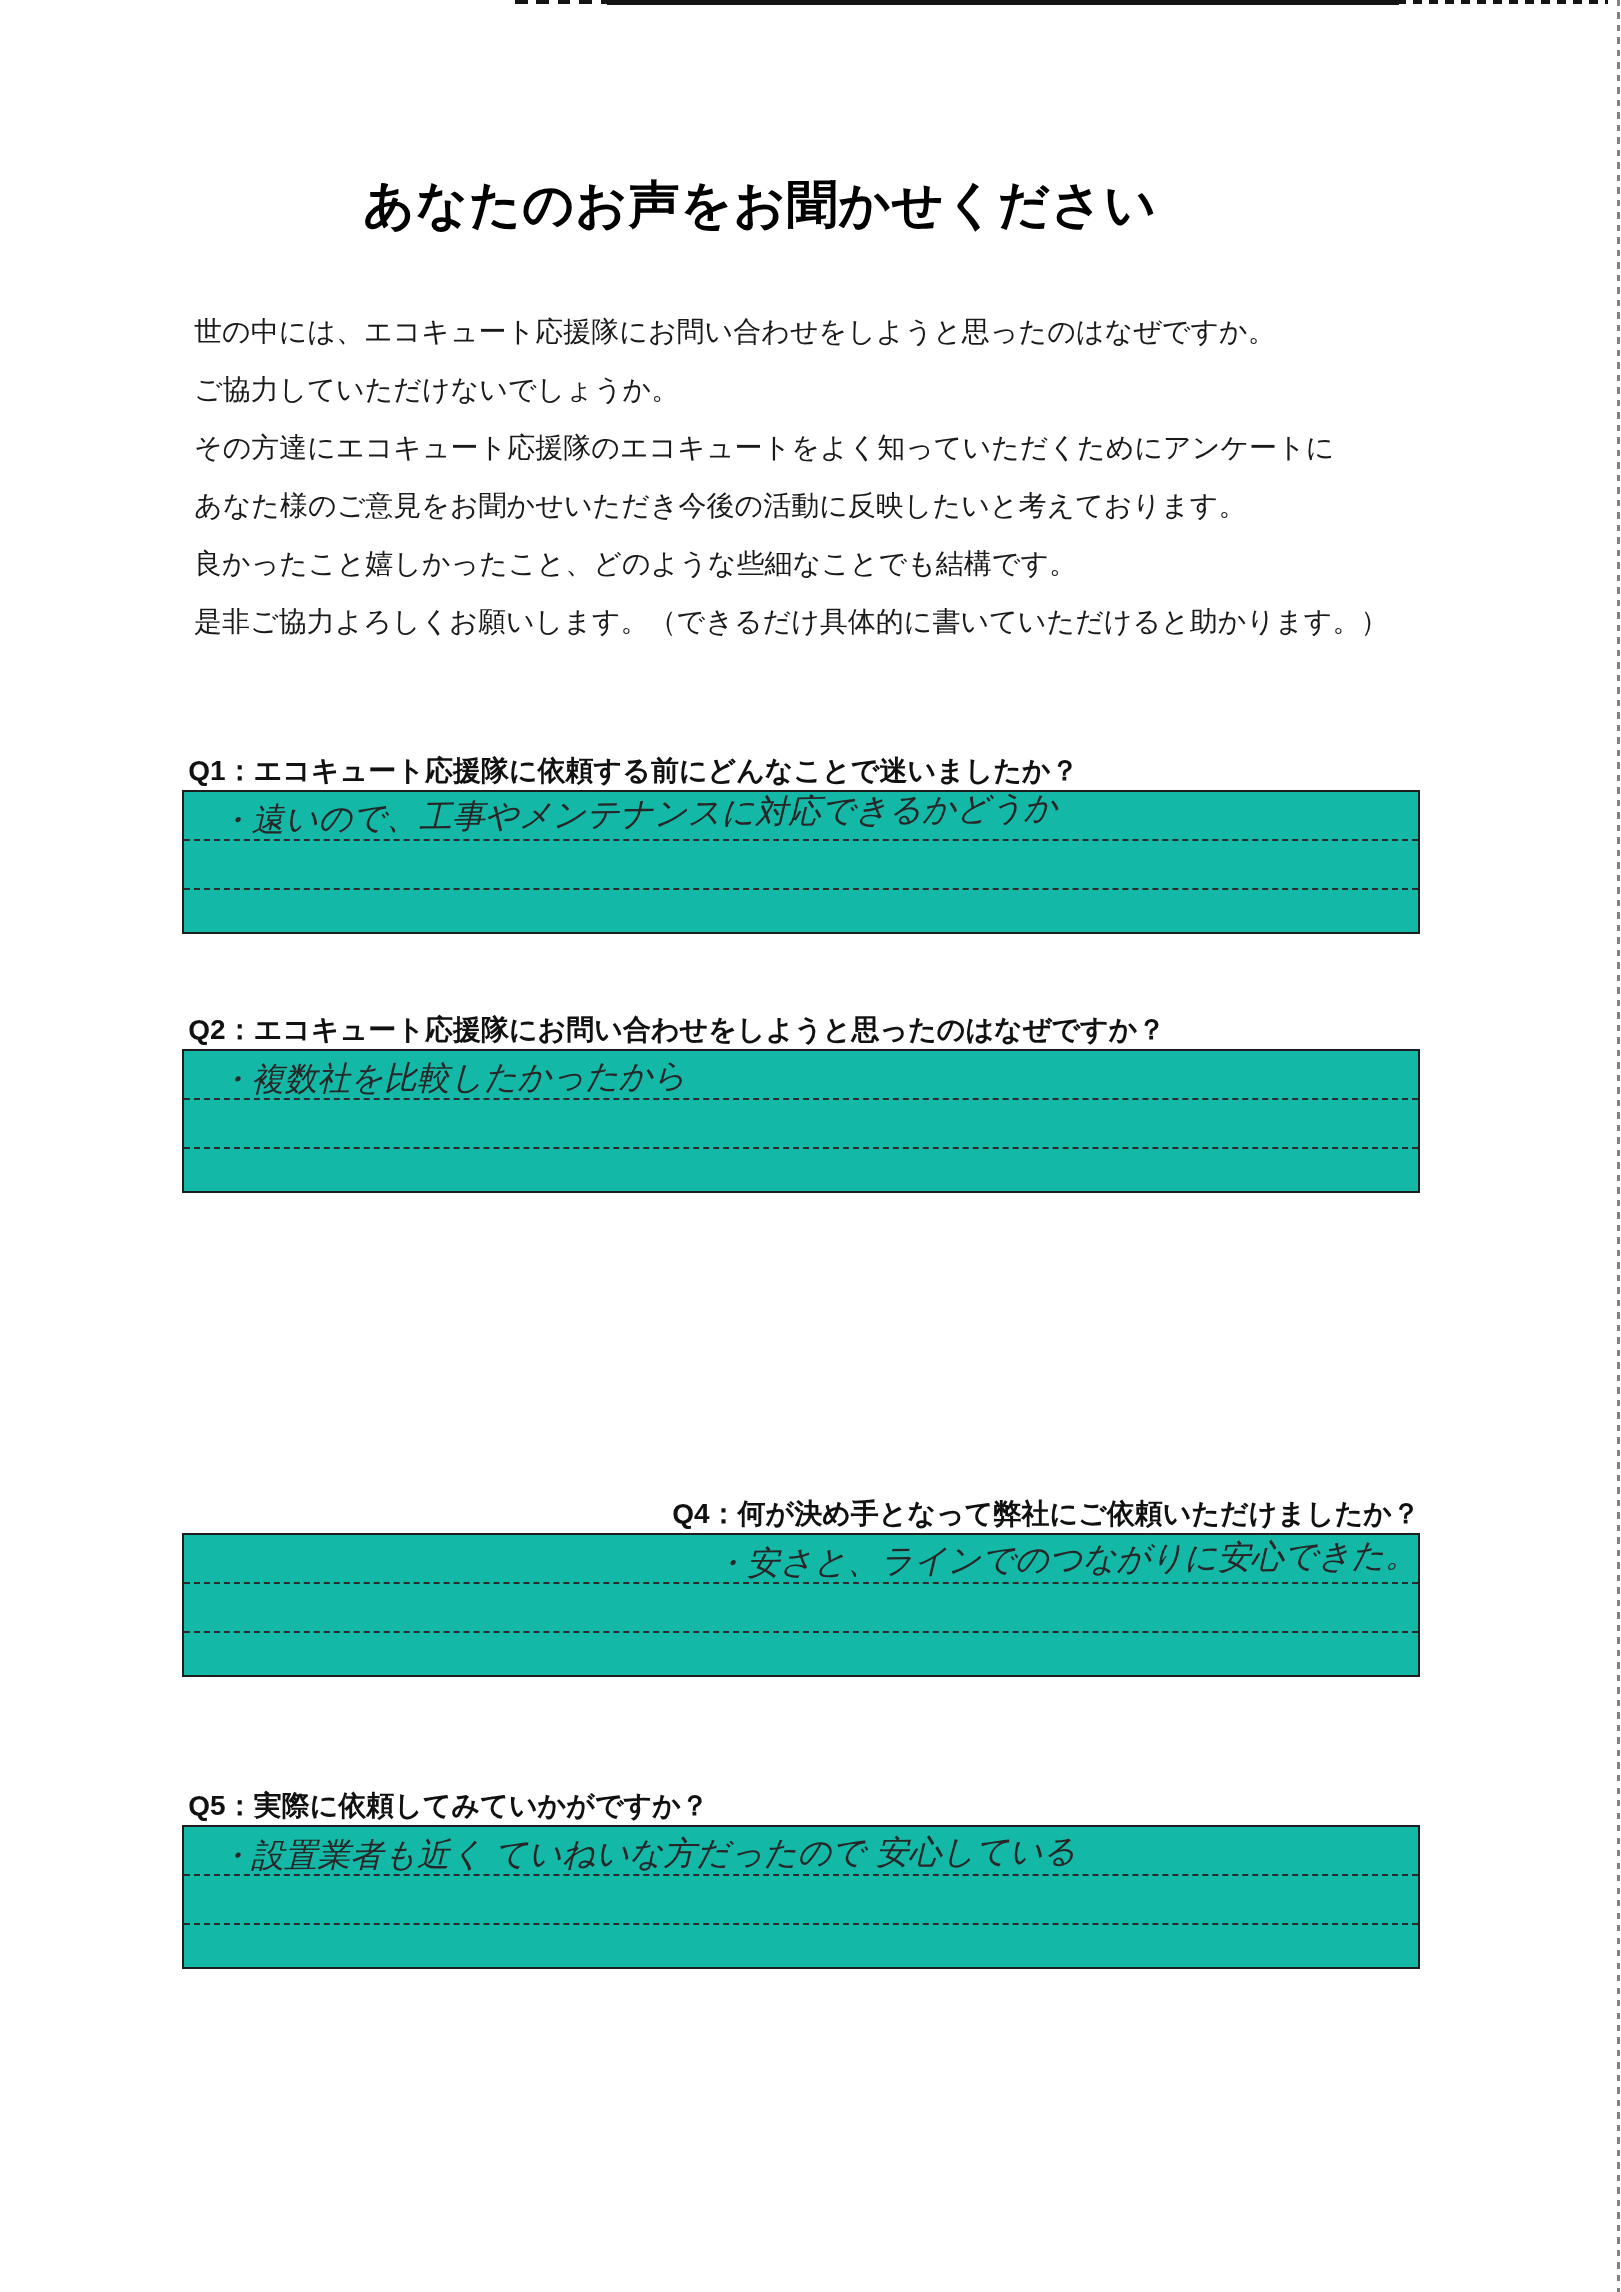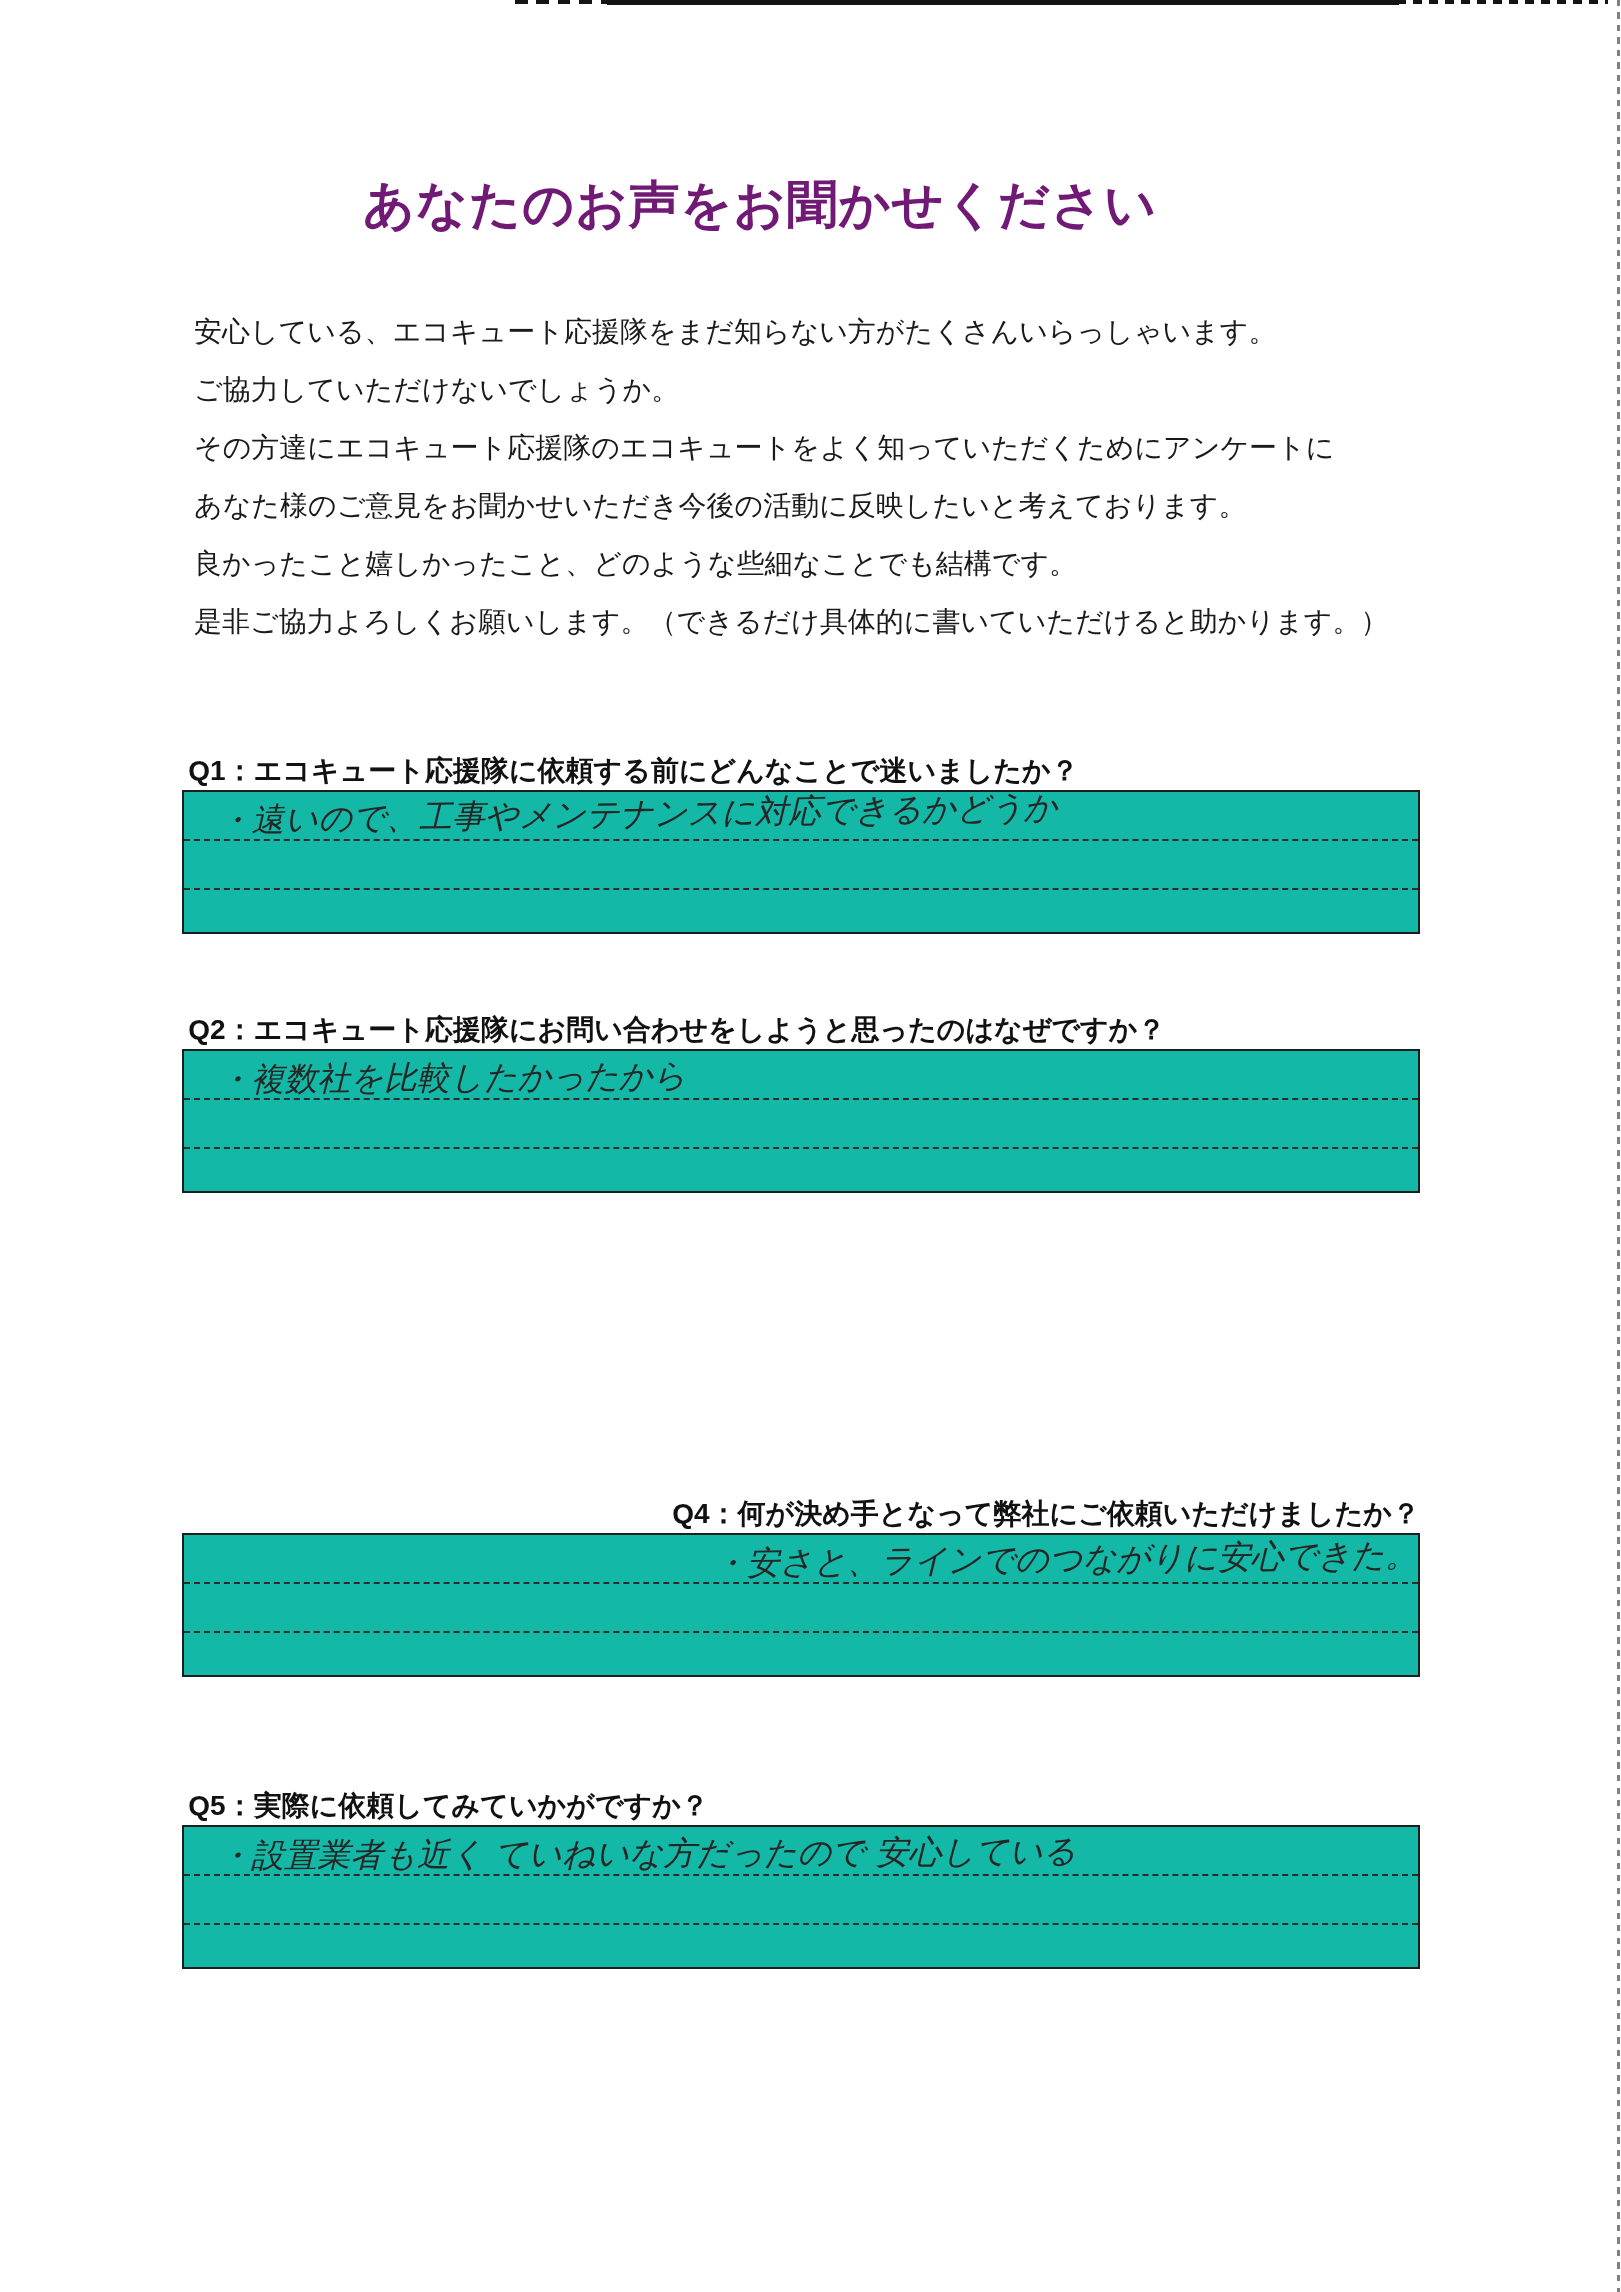--- a/index.html
+++ b/index.html
@@ -23,21 +23,21 @@
   .art-right-edge{left:1617px;top:0;width:2.7px;height:2293px;
     background:repeating-linear-gradient(180deg,rgba(25,25,25,0.55) 0 6.3px,transparent 6.3px 12.5px);}
 
   
   .title{
     position:absolute;
     top:176px;left:0;width:1520px;margin:0;
     text-align:center;
     font-size:51px;line-height:1.15;
     font-weight:bold;letter-spacing:0.9px;
-    color:#701a75;
+    color:#000000;
   }
 
   
   .intro{
     position:absolute;
     top:303px;left:194px;width:1325px;
     font-size:28px;line-height:58px;
     color:#1a1a1a;
   }
   .intro p{margin:0;white-space:nowrap;}
@@ -87,21 +87,21 @@
 <div class="page">
 
   <div class="artifact art-top-left"></div>
   <div class="artifact art-top-solid"></div>
   <div class="artifact art-top-right"></div>
   <div class="artifact art-right-edge"></div>
 
   <h1 class="title">あなたのお声をお聞かせください</h1>
 
   <div class="intro">
-    <p>安心している、エコキュート応援隊をまだ知らない方がたくさんいらっしゃいます。</p>
+    <p>世の中には、エコキュート応援隊にお問い合わせをしようと思ったのはなぜですか。</p>
     <p>ご協力していただけないでしょうか。</p>
     <p>その方達にエコキュート応援隊のエコキュートをよく知っていただくためにアンケートに</p>
     <p>あなた様のご意見をお聞かせいただき今後の活動に反映したいと考えております。</p>
     <p>良かったこと嬉しかったこと、どのような些細なことでも結構です。</p>
     <p>是非ご協力よろしくお願いします。（できるだけ具体的に書いていただけると助かります。）</p>
   </div>
 
   <section class="question q1">
     <h2 class="q-label">Q1：エコキュート応援隊に依頼する前にどんなことで迷いましたか？</h2>
     <div class="answer-box">

